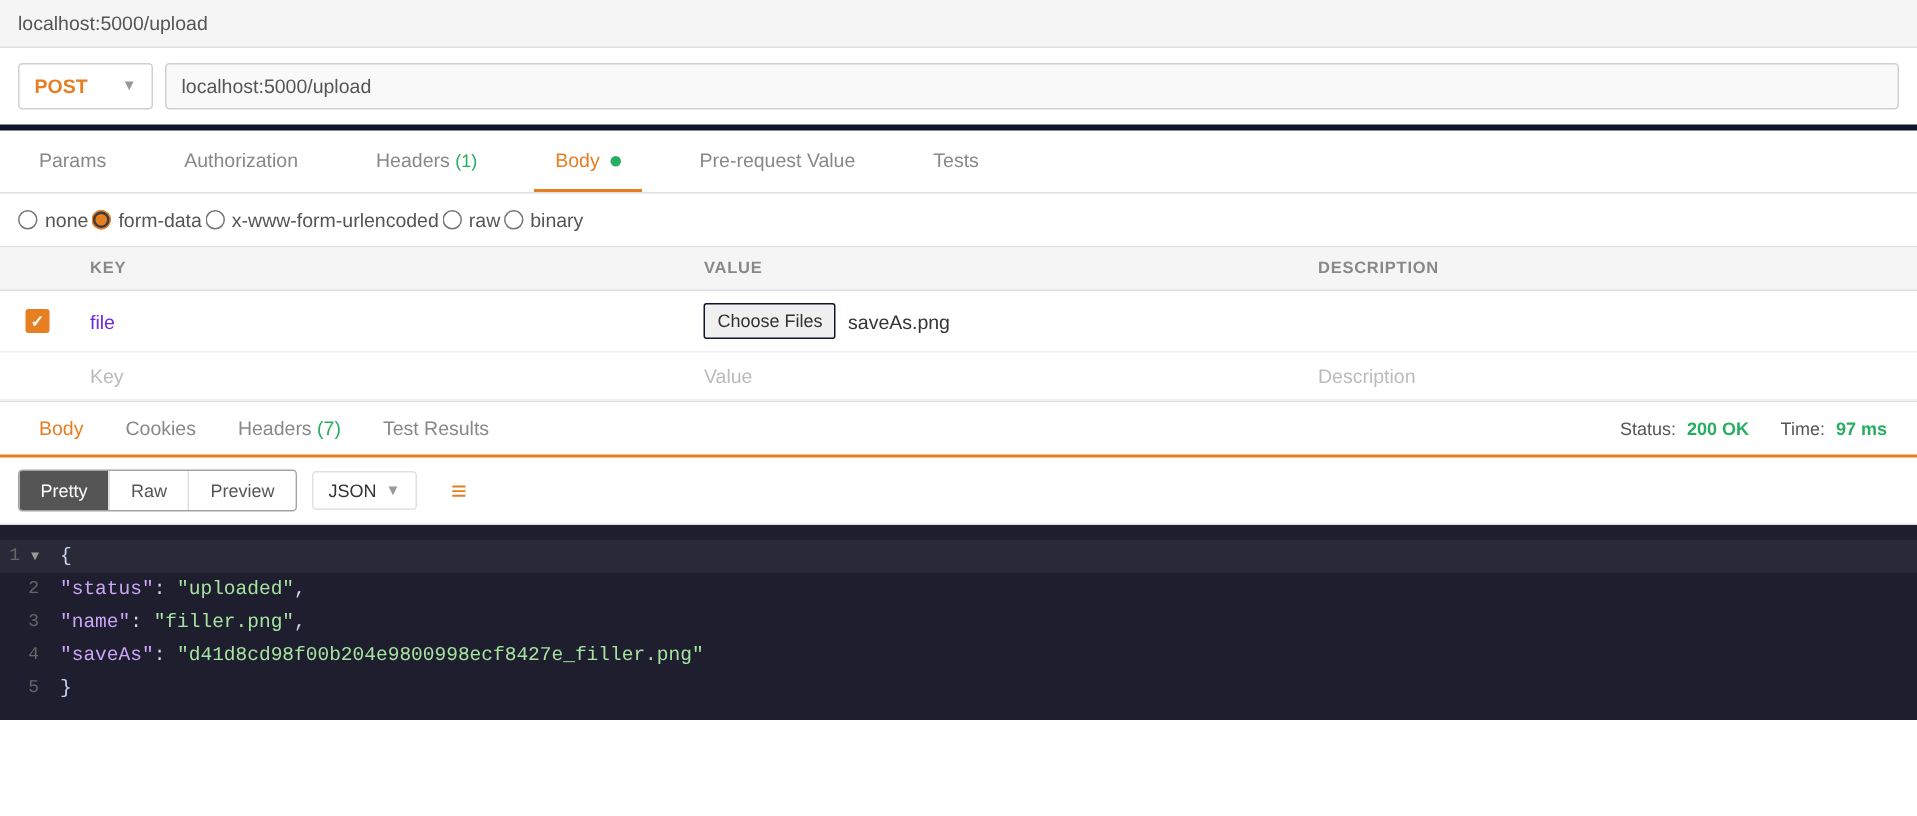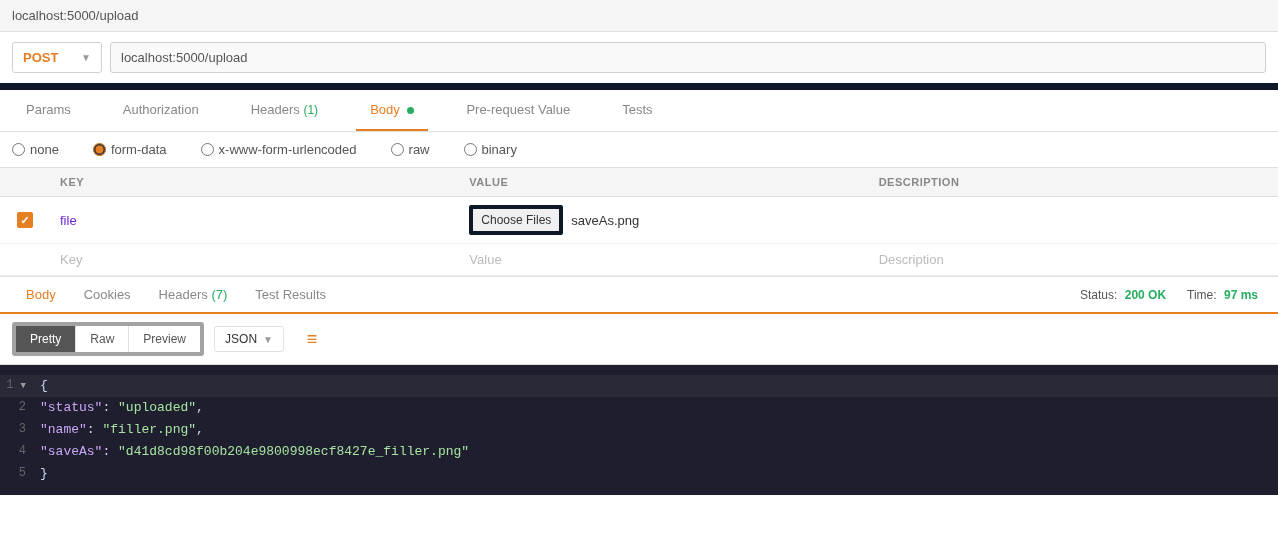--- a/index.html
+++ b/index.html
@@ -10,21 +10,21 @@
       border-bottom: 1px solid #e0e0e0;
       padding: 8px 12px;
       font-size: 13px;
       color: #555;
     }
 
     .url-bar {
       display: flex;
       align-items: center;
       padding: 10px 12px;
-      border-bottom: 7px solid #0f172a;
+      border-bottom: 4px solid #0f172a;
       gap: 8px;
     }
 
     .method-select {
       display: flex;
       align-items: center;
       background: #fff;
       border: 1px solid #d0d0d0;
       border-radius: 3px;
       padding: 7px 10px;
@@ -85,21 +85,21 @@
       background: #27ae60;
       border-radius: 50%;
       margin-left: 4px;
       vertical-align: middle;
     }
 
     .body-options {
       display: flex;
       align-items: center;
       padding: 10px 12px;
-      gap: 34px;
+      gap: 2px;
       border-bottom: 1px solid #e0e0e0;
     }
 
     .radio-option {
       display: flex;
       align-items: center;
       gap: 5px;
       cursor: pointer;
       font-size: 13px;
       color: #555;
@@ -164,21 +164,21 @@
       font-size: 11px;
       font-weight: bold;
     }
 
     .key-text {
       font-size: 13px;
       color: #6d28d9;
     }
 
     .choose-files-btn {
-      border: 4px solid #0f172a;
+      border: 1px solid #0f172a;
       background: #f0f0f0;
       padding: 4px 8px;
       font-size: 12px;
       cursor: pointer;
       border-radius: 2px;
       color: #333;
     }
 
     .file-name {
       margin-left: 8px;
@@ -234,21 +234,21 @@
     .response-toolbar {
       display: flex;
       align-items: center;
       padding: 8px 12px;
       gap: 6px;
       border-bottom: 1px solid #e0e0e0;
     }
 
     .format-tabs {
       display: flex;
-      border: 4px solid #a3a3a3;
+      border: 1px solid #a3a3a3;
       border-radius: 3px;
       overflow: hidden;
     }
 
     .format-tab {
       padding: 6px 14px;
       font-size: 12px;
       cursor: pointer;
       color: #555;
       background: #fff;

